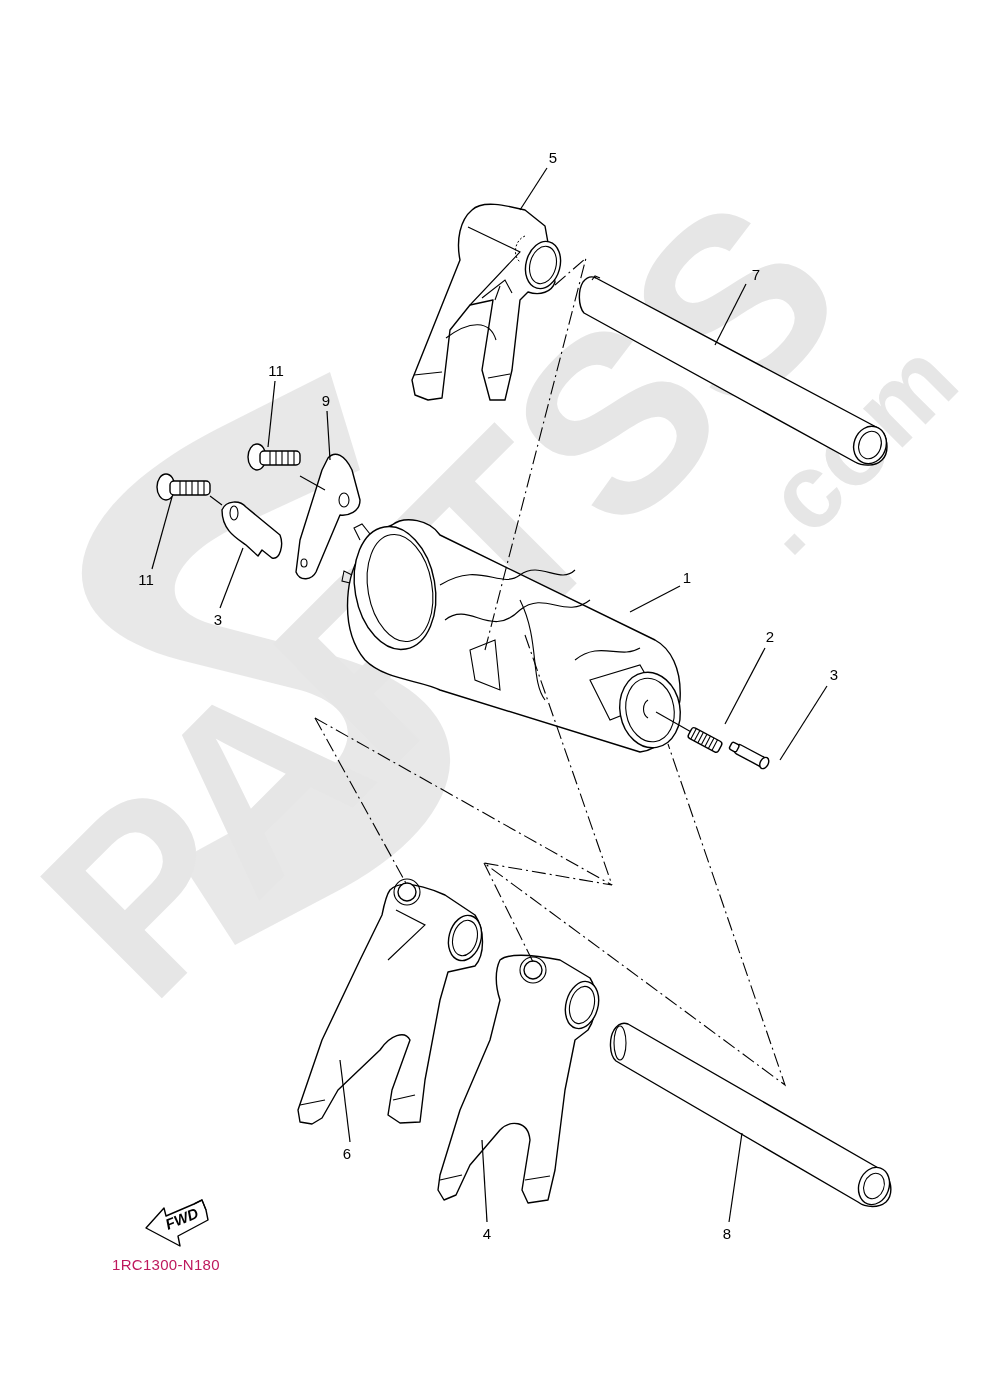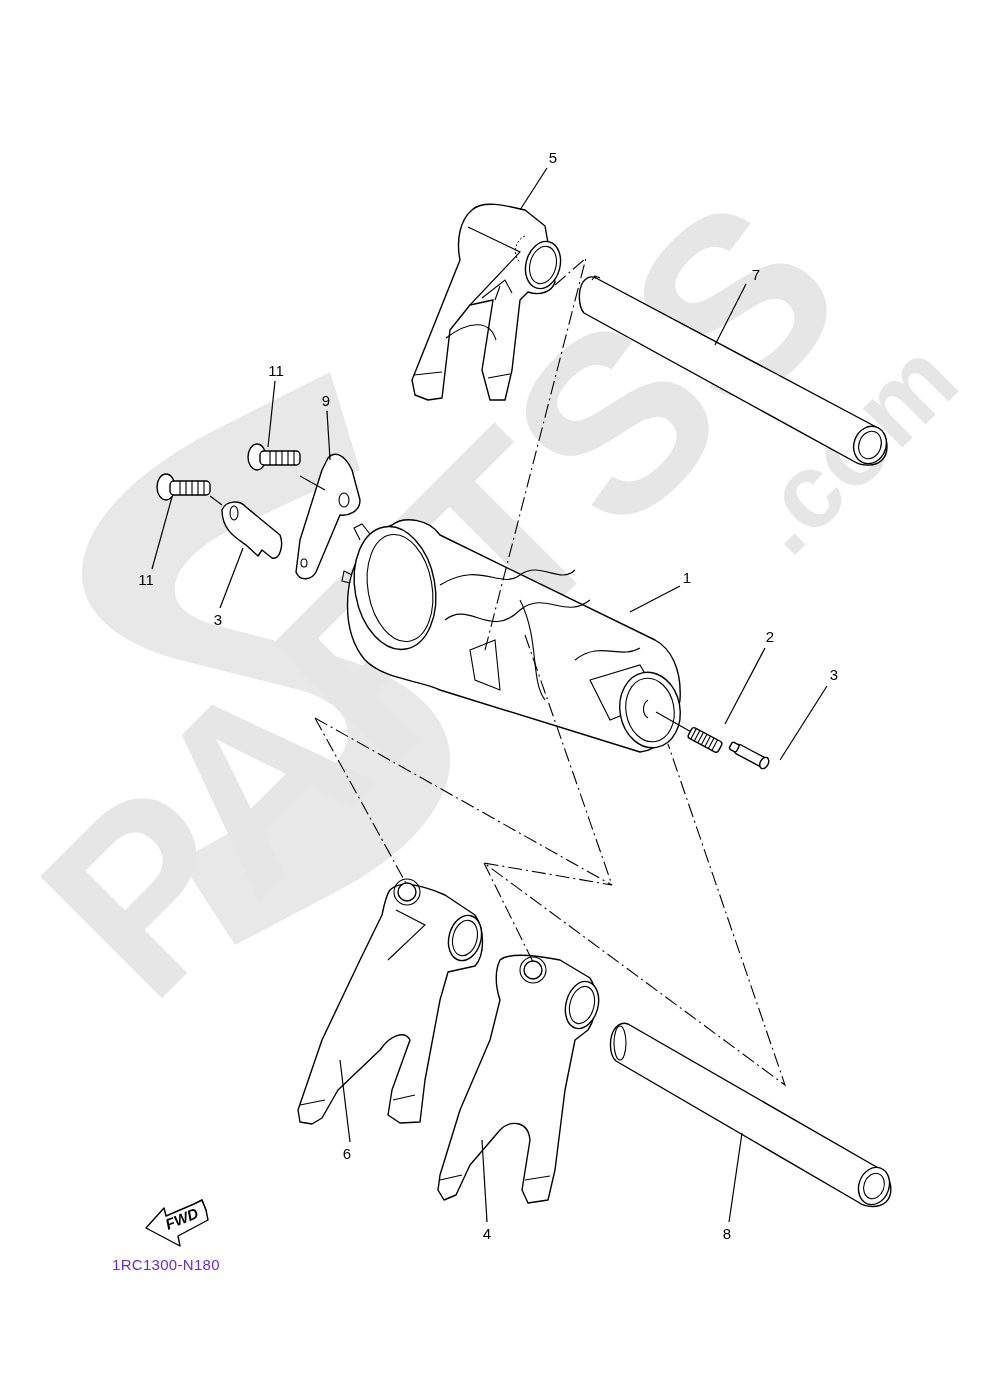--- a/index.html
+++ b/index.html
@@ -7,21 +7,21 @@
          font-family:"Liberation Sans", sans-serif; }
   #stage { position:absolute; left:0; top:0; width:1000px; height:1386px; }
   svg { position:absolute; left:0; top:0; }
   .wm { fill:#e6e6e6; font-family:"Liberation Sans", sans-serif; font-weight:bold; }
   .part { fill:#ffffff; stroke:#000; stroke-width:1.4; stroke-linejoin:round; }
   .thin { fill:none; stroke:#000; stroke-width:1.1; }
   .lead { stroke:#000; stroke-width:1.2; fill:none; }
   .dash { stroke:#000; stroke-width:1.1; fill:none; stroke-dasharray:14 4 2 4; }
   .dot  { stroke:#000; stroke-width:1; fill:none; stroke-dasharray:2 2; }
   .lbl { position:absolute; font-size:15px; color:#000; line-height:1; transform:translate(-50%,-50%); white-space:nowrap; }
-  .code { position:absolute; left:112px; top:1256px; font-size:15px; color:#6d28d9; letter-spacing:0.3px; }
+  .code { position:absolute; left:112px; top:1256px; font-size:15px; color:#be185d; letter-spacing:0.3px; }
   .fwd-text { font-family:"Liberation Sans", sans-serif; font-weight:bold; font-style:italic; font-size:15px; }
 </style>
 </head>
 <body>
 
 <div id="stage">
 
 <svg width="1000" height="1386" viewBox="0 0 1000 1386">
 
   <g>

